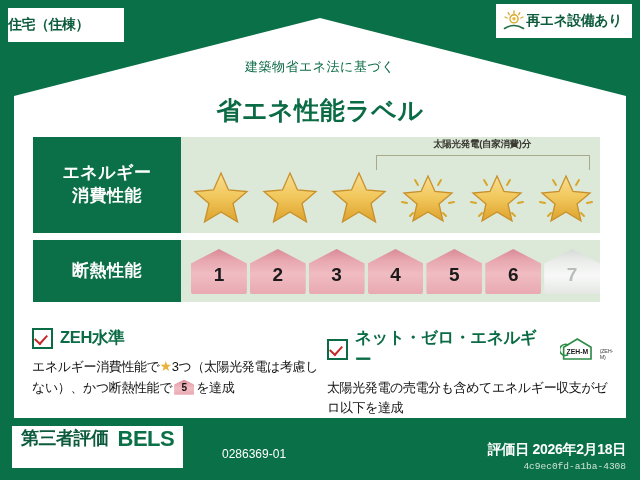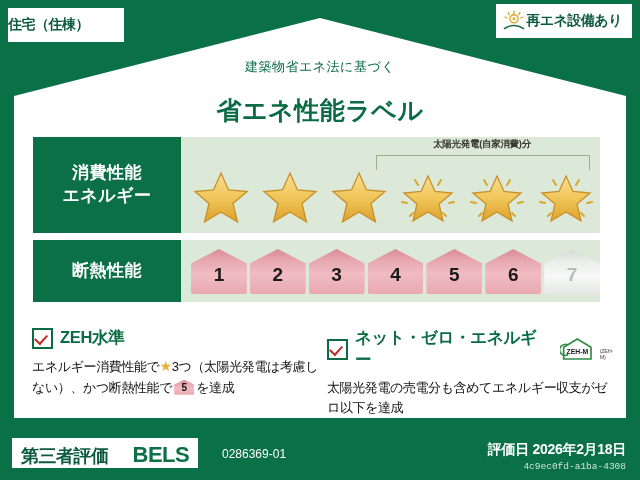--- a/index.html
+++ b/index.html
@@ -97,22 +97,22 @@
   .inline-badge span{
     position:absolute;inset:0;display:flex;align-items:center;justify-content:center;
     font-size:10px;font-weight:bold;color:#111;padding-top:2px;z-index:2;
   }
   .zehm-logo{display:inline-flex;align-items:flex-end;gap:5px;vertical-align:-5px;margin-left:16px;}
   .zehm-cap{font-size:5.5px;color:#4a4a4a;letter-spacing:-0.3px;padding-bottom:2px;}
 
   
   .footer{position:absolute;left:0;right:0;bottom:0;height:58px;background:#0a7048;}
   .bels{
-    position:absolute;left:12px;bottom:12px;height:30px;background:#fff;
-    display:flex;align-items:flex-end;padding:0 9px;gap:24px;
+    position:absolute;left:12px;bottom:12px;height:42px;background:#fff;
+    display:flex;align-items:flex-start;padding:0 9px;gap:9px;
   }
   .bels .jp{color:#0c5b3c;font-size:18px;font-weight:bold;letter-spacing:-0.5px;}
   .bels .en{color:#0b7047;font-size:22px;font-weight:bold;letter-spacing:-0.5px;}
   .bels-num{position:absolute;left:222px;bottom:19px;color:#ffffff;font-size:12px;}
   .foot-right{position:absolute;right:14px;bottom:8px;text-align:right;}
   .foot-date{color:#ffffff;font-size:14px;font-weight:bold;letter-spacing:-0.3px;}
   .foot-id{color:#cfe3d6;font-size:9.5px;margin-top:2px;font-family:"Liberation Mono","DejaVu Sans Mono",monospace;}
 </style>
 </head>
 <body>
@@ -141,22 +141,22 @@
     <span class="txt">再エネ設備あり</span>
   </div>
 
   <div class="title-wrap">
     <div class="title-sub">建築物省エネ法に基づく</div>
     <div class="title-main">省エネ性能ラベル</div>
   </div>
 
   <div class="row row-energy">
     <div class="rowlabel">
+      <div>エネルギー</div>
       <div>消費性能</div>
-      <div>エネルギー</div>
     </div>
     <div class="rowbody">
       <div class="bracket-label">太陽光発電(自家消費)分</div>
       <div class="bracket"></div>
       <div class="stars">
         <div class="star-cell">
           <svg width="58" height="56" viewBox="0 0 58 56">
             <defs>
                 <linearGradient id="sg" x1="0" y1="0" x2="0" y2="1">
               <stop offset="0%" stop-color="#f7dd93"></stop>

